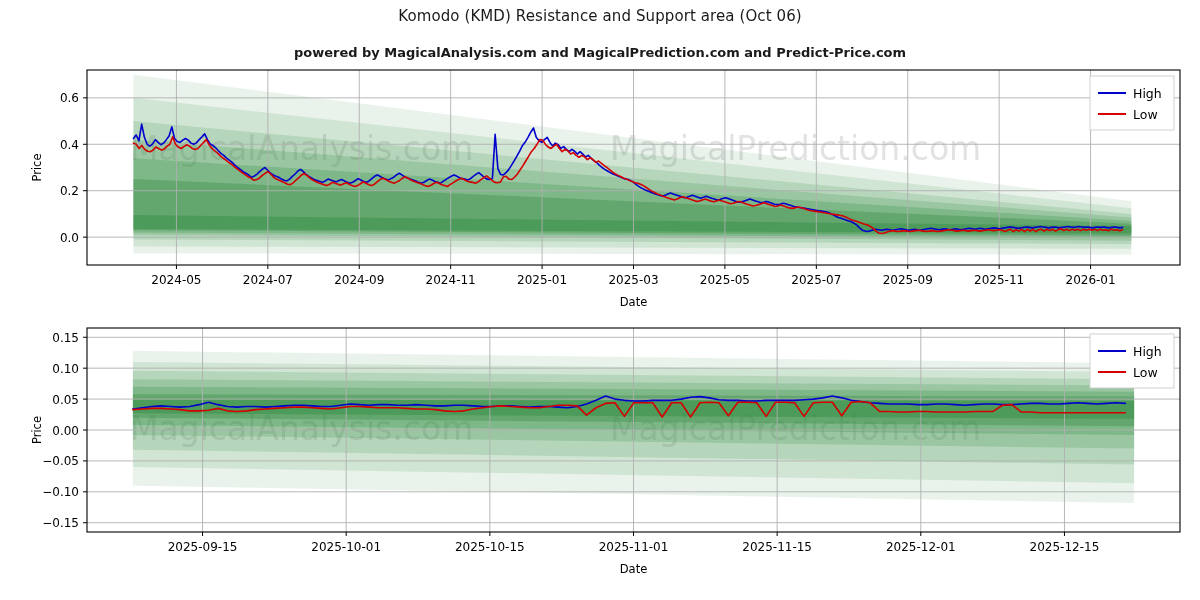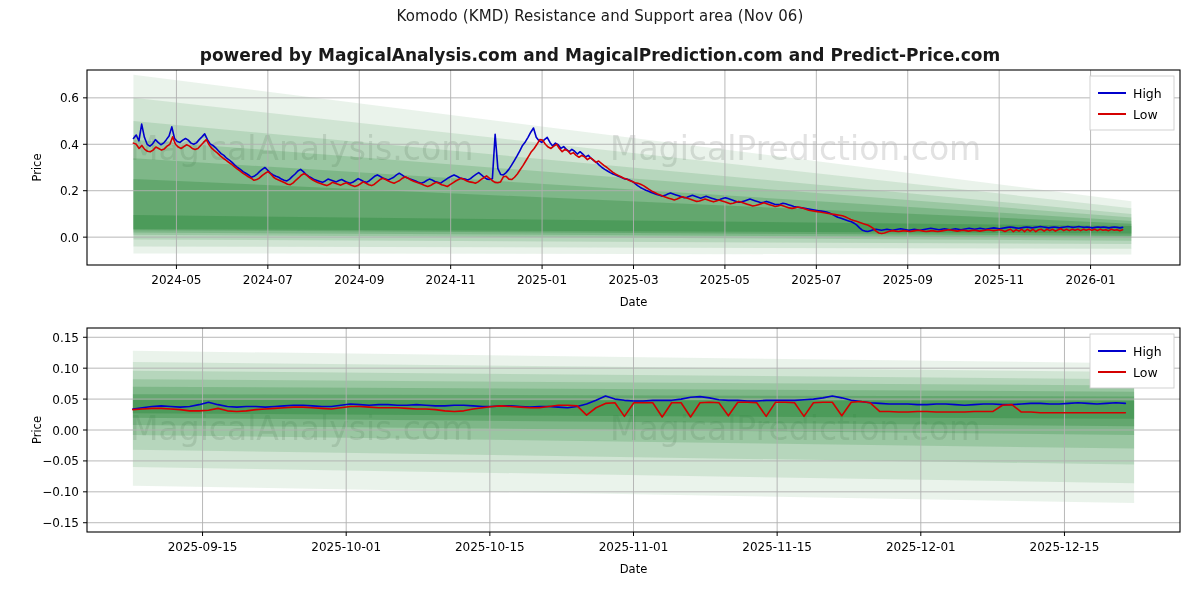--- a/index.html
+++ b/index.html
@@ -29,21 +29,21 @@
     font-size: 15px;
     color: #1a1a1a;
     letter-spacing: 0.1px;
   }
   .subtitle {
     position: absolute;
     left: 0;
     top: 45px;
     width: 1200px;
     text-align: center;
-    font-size: 17px;
+    font-size: 13px;
     font-weight: bold;
     color: #1a1a1a;
   }
   svg { display: block; }
   .axis-label {
     font-size: 11.5px;
     fill: #000000;
   }
   .tick-label {
     font-size: 12px;
@@ -71,21 +71,21 @@
   .tickmark {
     stroke: #000000;
     stroke-width: 1;
   }
 </style>
 </head>
 <body>
 
 <div id="figure">
 
-  <div class="title">Komodo (KMD) Resistance and Support area (Nov 06)</div>
+  <div class="title">Komodo (KMD) Resistance and Support area (Oct 06)</div>
   <div class="subtitle">powered by MagicalAnalysis.com and MagicalPrediction.com and Predict-Price.com</div>
 
   <svg id="chart-top" width="1200" height="320" style="position:absolute;left:0;top:0;">
       <text x="130" y="160" class="watermark">MagicalAnalysis.com</text>
       <text x="610" y="160" class="watermark">MagicalPrediction.com</text>
       <g>
         <polygon points="133.4525,74.64285714285714 1131.3615,201.16071428571428 1131.3615,254.55357142857142 133.4525,253.39285714285714" fill="#2e8b3d" fill-opacity="0.1"></polygon>
         <polygon points="133.4525,97.85714285714286 1131.3615,208.125 1131.3615,248.75 133.4525,246.42857142857144" fill="#2e8b3d" fill-opacity="0.13"></polygon>
         <polygon points="133.4525,121.07142857142856 1131.3615,213.92857142857142 1131.3615,244.10714285714286 133.4525,239.46428571428572" fill="#2e8b3d" fill-opacity="0.16"></polygon>
         <polygon points="133.4525,139.64285714285714 1131.3615,217.41071428571428 1131.3615,240.625 133.4525,234.82142857142856" fill="#2e8b3d" fill-opacity="0.2"></polygon>

